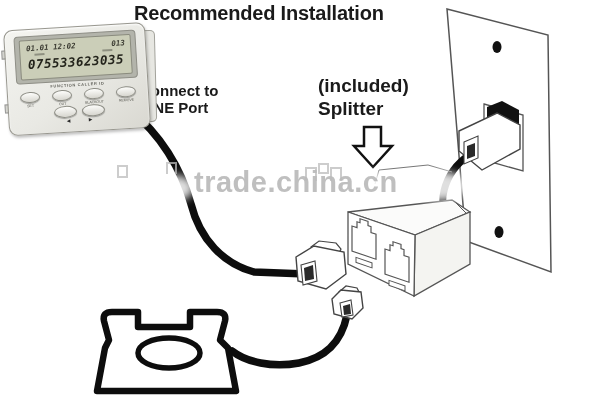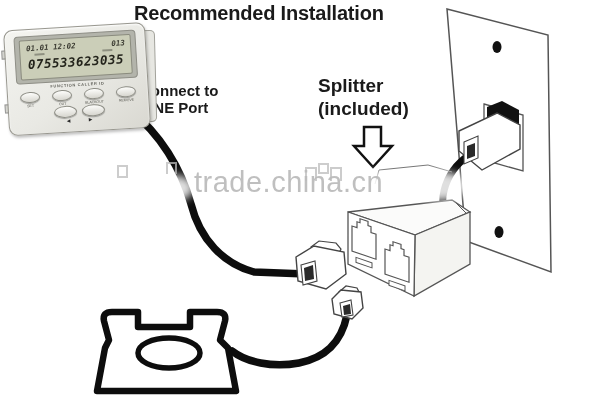--- a/index.html
+++ b/index.html
@@ -7,21 +7,21 @@
          font-family:"Liberation Sans",sans-serif;}
   #artwork{position:absolute;left:0;top:0;z-index:1;}
   
   .title{position:absolute;left:134px;top:2px;font-size:20px;font-weight:bold;color:#1a1a1a;
          letter-spacing:-0.2px;z-index:4;}
   .connect-label{position:absolute;left:140px;top:82px;font-size:15px;font-weight:bold;
          color:#1a1a1a;line-height:17px;z-index:4;}
   .splitter-label{position:absolute;left:318px;top:74px;font-size:19px;font-weight:bold;
          color:#1a1a1a;line-height:23px;z-index:4;}
   
-  .watermark{position:absolute;left:194px;top:166px;font-size:29px;font-weight:400;
+  .watermark{position:absolute;left:194px;top:166px;font-size:29px;font-weight:700;
          color:#b0b0b0;opacity:.8;letter-spacing:.5px;z-index:3;}
   .wm-glyph{position:absolute;border:2px solid #bcbcbc;opacity:.75;z-index:3;}
   .wm-g1{left:117px;top:165px;width:7px;height:9px;}
   .wm-g2{left:166px;top:162px;width:7px;height:10px;border-bottom:none;}
   .wm-g3{left:305px;top:167px;width:8px;height:12px;border-bottom:none;}
   .wm-g4{left:318px;top:163px;width:7px;height:7px;}
   .wm-g5{left:330px;top:167px;width:8px;height:12px;border-bottom:none;}
   .blur-blob{position:absolute;background:rgba(255,255,255,.87);border-radius:50%;
          filter:blur(4px);z-index:2;}
   .blob1{left:156px;top:175px;width:38px;height:26px;}
@@ -141,22 +141,22 @@
   <div class="wm-glyph wm-g3"></div>
   <div class="wm-glyph wm-g4"></div>
   <div class="wm-glyph wm-g5"></div>
 
   <div class="title">Recommended Installation</div>
   <div class="connect-label">
     <div>Connect to</div>
     <div>LINE Port</div>
   </div>
   <div class="splitter-label">
+    <div>(included)</div>
     <div>Splitter</div>
-    <div>(included)</div>
   </div>
 
   <div class="device">
     <div class="device-back"></div>
     <div class="device-tab tab1"></div>
     <div class="device-tab tab2"></div>
     <div class="device-body">
       <div class="lcd-bezel">
         <div class="lcd">
           <div class="lcd-row1">

